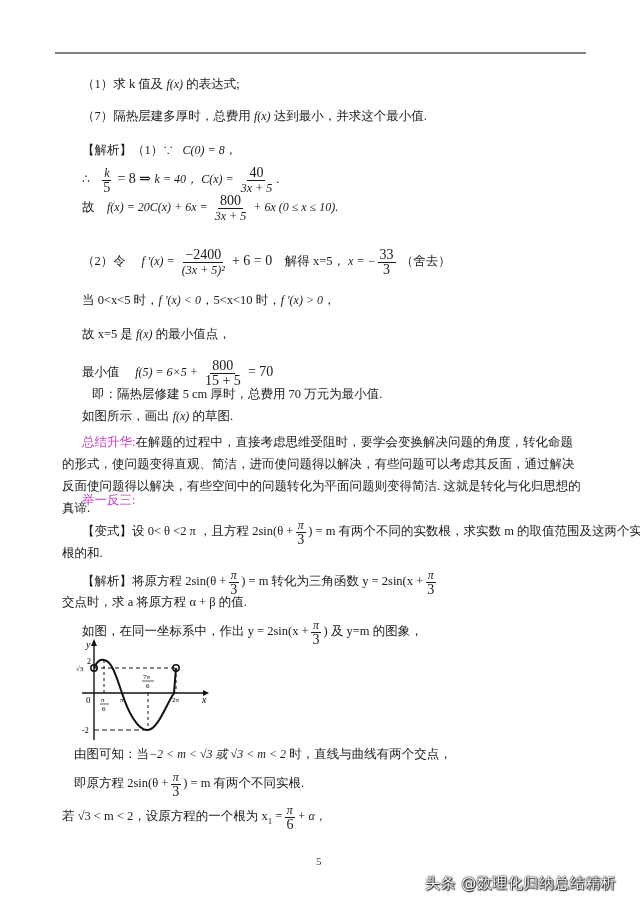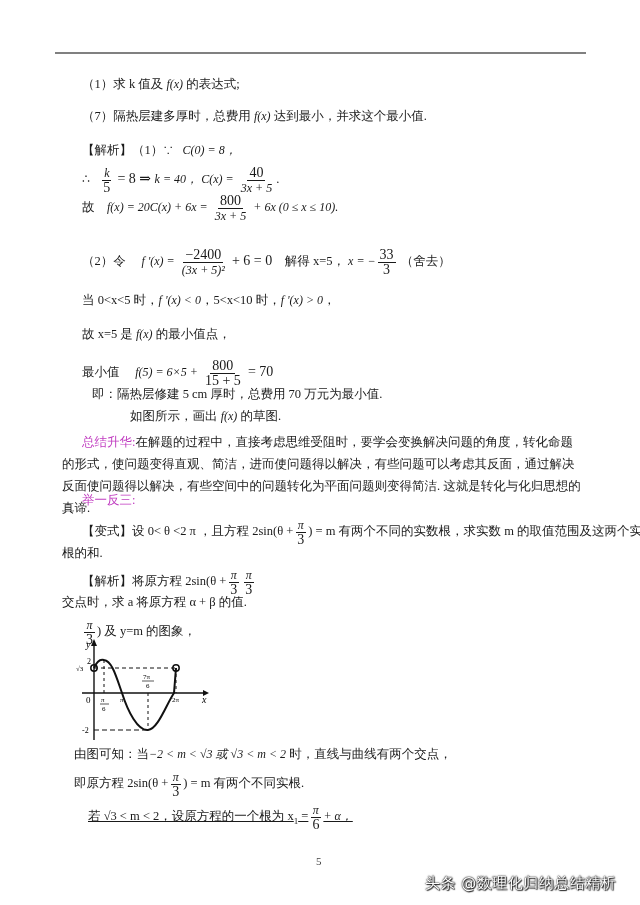--- a/index.html
+++ b/index.html
@@ -91,21 +91,21 @@
   <span class="m">f(5) = 6×5 +</span>
   <span class="frac">
       <span class="num">800</span>
       <span class="den">15 + 5</span>
     </span>
   <span class="mr">= 70</span>
 </div>
 
 <div class="line" style="left:82px; top:386px;margin-left:10px;">即：隔热层修建 5  cm 厚时，总费用 70 万元为最小值.</div>
 
-<div class="line" style="left:82px; top:408px;margin-left:48px;">
+<div class="line" style="left:82px; top:408px;">
   <span>如图所示，画出 </span><span class="m">f(x)</span><span> 的草图.</span>
 </div>
 
 <div class="para" style="top:431px;">
   <span class="purple">总结升华:</span><span>在解题的过程中，直接考虑思维受阻时，要学会变换解决问题的角度，转化命题的形式，使问题变得直观、简洁，进而使问题得以解决，有些问题可以考虑其反面，通过解决反面使问题得以解决，有些空间中的问题转化为平面问题则变得简洁. 这就是转化与化归思想的真谛.</span>
 </div>
 
 <div class="line purple" style="left:82px; top:492px;">举一反三:</div>
 
 <div class="line" style="left:82px; top:518px;">
@@ -113,29 +113,29 @@
       <span class="num m">π</span>
       <span class="den">3</span>
     </span><span>) = m 有两个不同的实数根，求实数 m 的取值范围及这两个实</span>
 </div>
 <div class="line" style="left:62px; top:545px;">根的和.</div>
 
 <div class="line" style="left:82px; top:568px;">
   <span>【解析】</span><span>将原方程 2sin(θ +</span><span class="frac">
       <span class="num m">π</span>
       <span class="den">3</span>
-    </span><span class="frac">
+    </span><span>) = m 转化为三角函数 y = 2sin(x +</span><span class="frac">
       <span class="num m">π</span>
       <span class="den">3</span>
     </span>
 </div>
 <div class="line" style="left:62px; top:594px;">交点时，求 a 将原方程 α + β 的值.</div>
 
 <div class="line" style="left:82px; top:618px;">
-  <span class="frac">
+  <span>如图，在同一坐标系中，作出 y = 2sin(x +</span><span class="frac">
       <span class="num m">π</span>
       <span class="den">3</span>
     </span><span>) 及 y=m 的图象，</span>
 </div>
 
 <svg style="position:absolute; left:70px; top:632px;" width="150" height="110" viewBox="70 632 150 110">
 
   <line x1="82" y1="693" x2="203" y2="693" stroke="#111" stroke-width="1.4"></line>
   <polygon points="203,690 209,693 203,696" fill="#111"></polygon>
   <line x1="94" y1="740" x2="94" y2="645" stroke="#111" stroke-width="1.4"></line>
@@ -171,21 +171,21 @@
   <span>由图可知：当</span><span class="m">−2 &lt; m &lt; √3 或 √3 &lt; m &lt; 2</span><span> 时，直线与曲线有两个交点，</span>
 </div>
 
 <div class="line" style="left:74px; top:770px;">
   <span>即原方程 2sin(θ +</span><span class="frac">
       <span class="num m">π</span>
       <span class="den">3</span>
     </span><span>) = m 有两个不同实根.</span>
 </div>
 
-<div class="line" style="left:88px; top:803px;text-decoration:underline;">
+<div class="line" style="left:62px; top:803px;">
   <span>若 √3 &lt; m &lt; 2，设原方程的一个根为 x</span><sub style="font-size:9px;">1</sub><span> =</span><span class="frac">
       <span class="num m">π</span>
       <span class="den">6</span>
     </span><span class="m">+ α，</span>
 </div>
 
 <div class="page-num">5</div>
 <div class="watermark">头条 @数理化归纳总结精析</div>
 
 </body></html>

